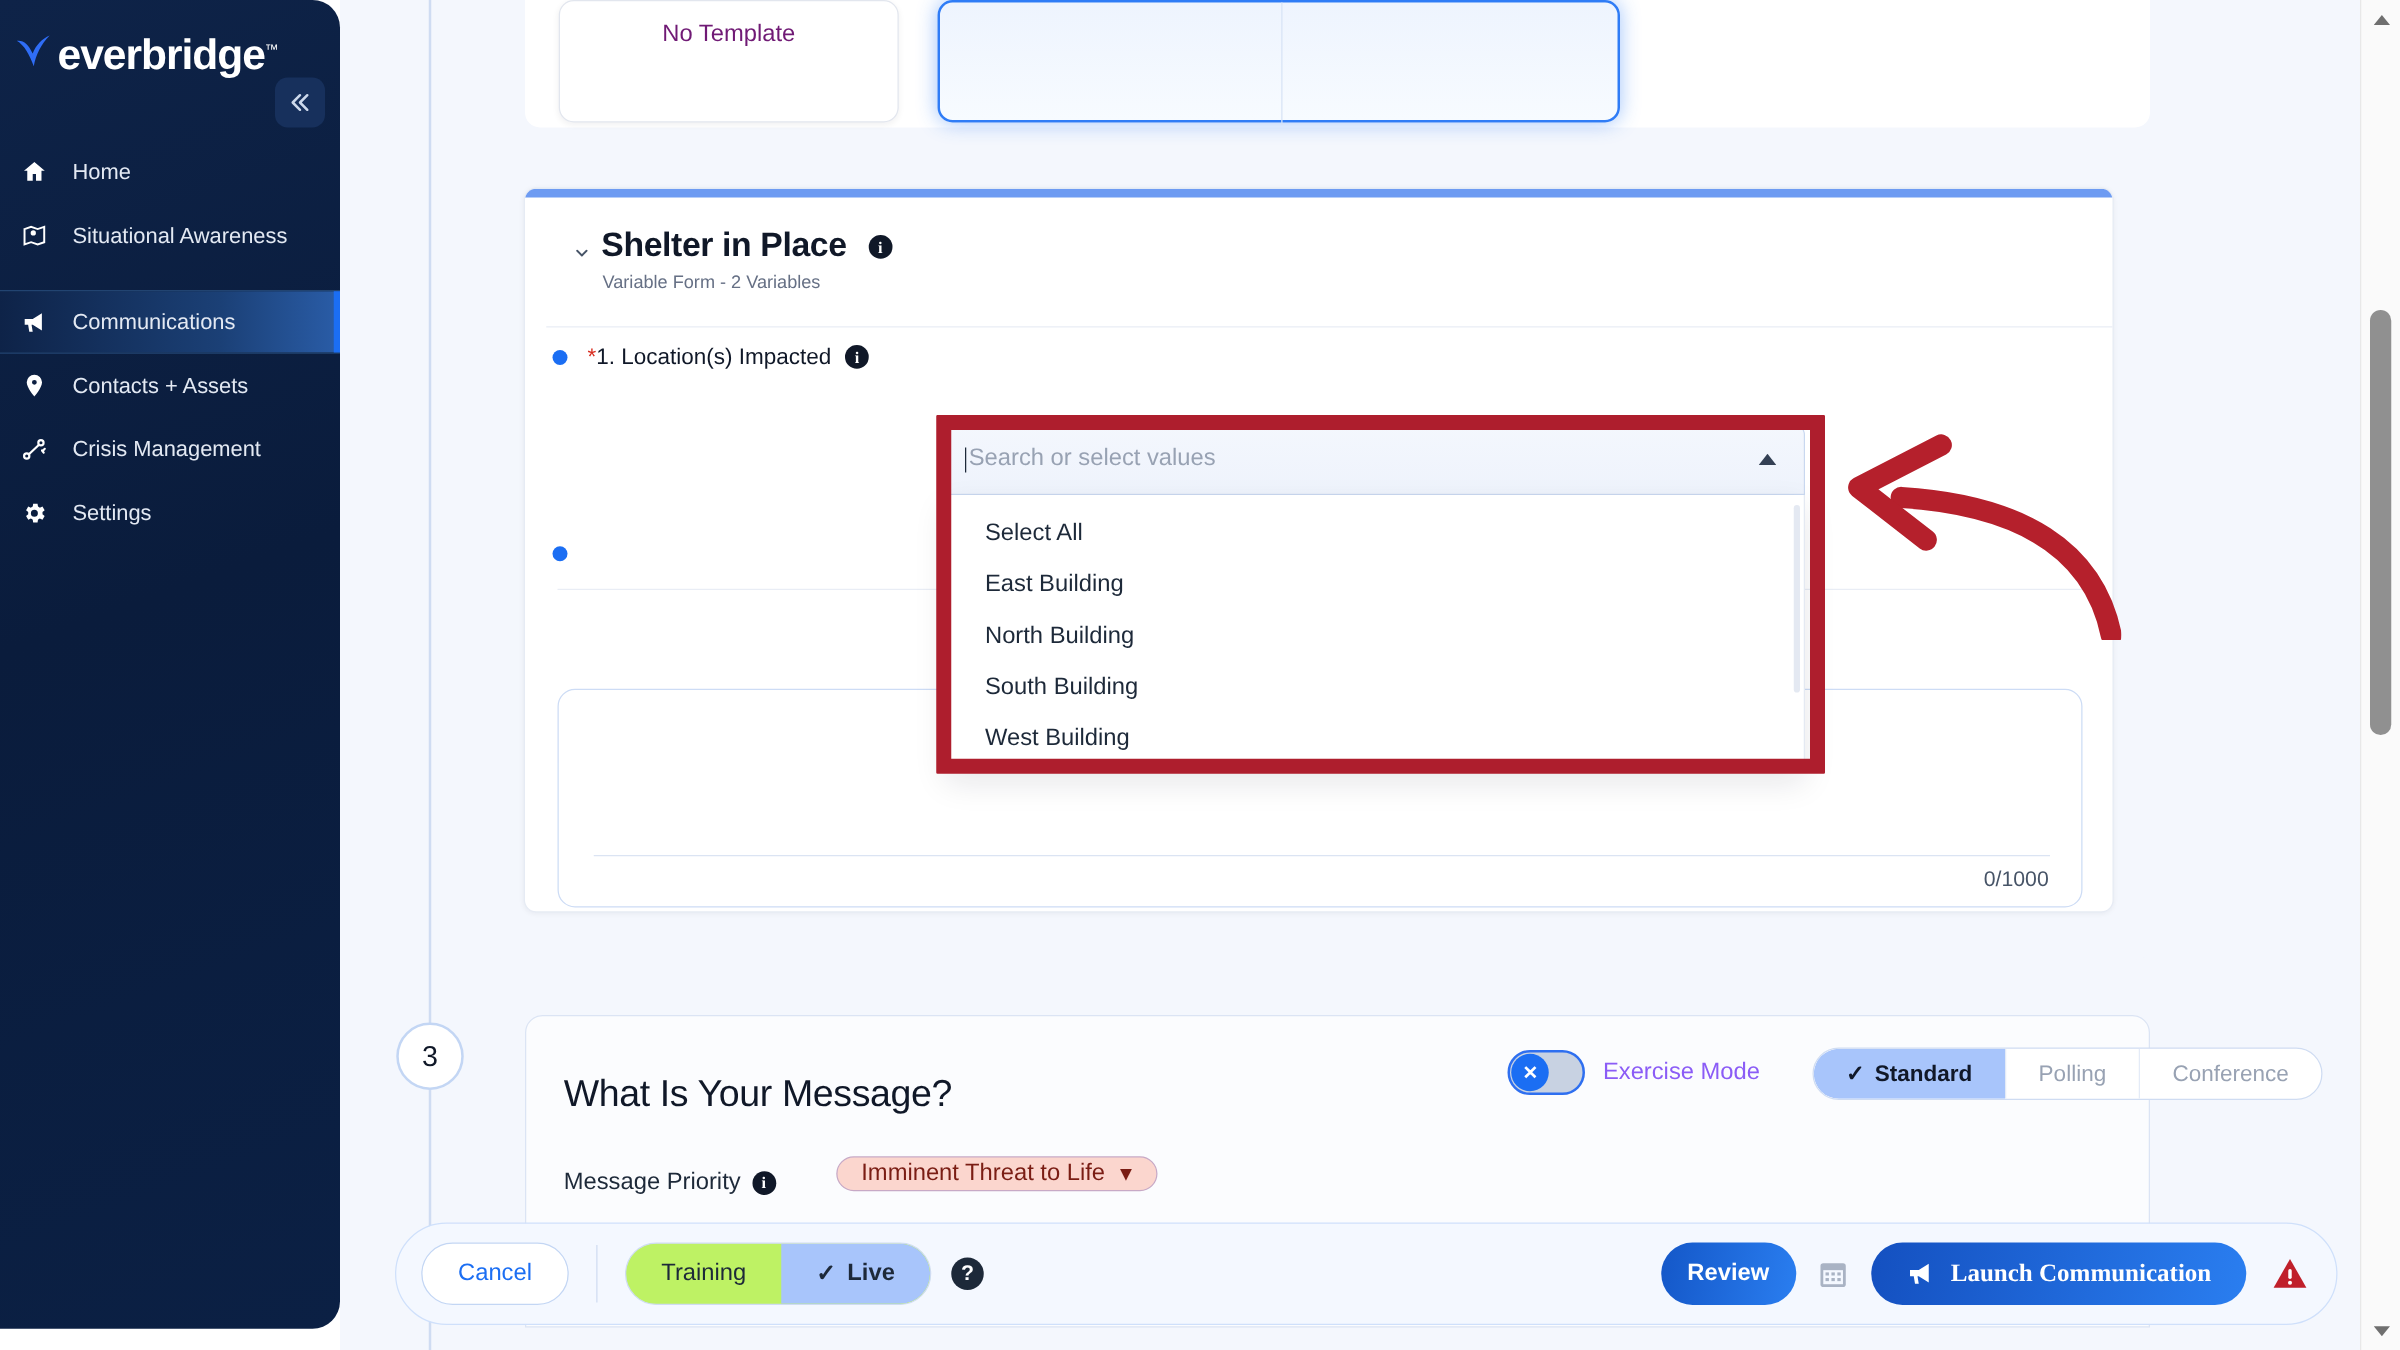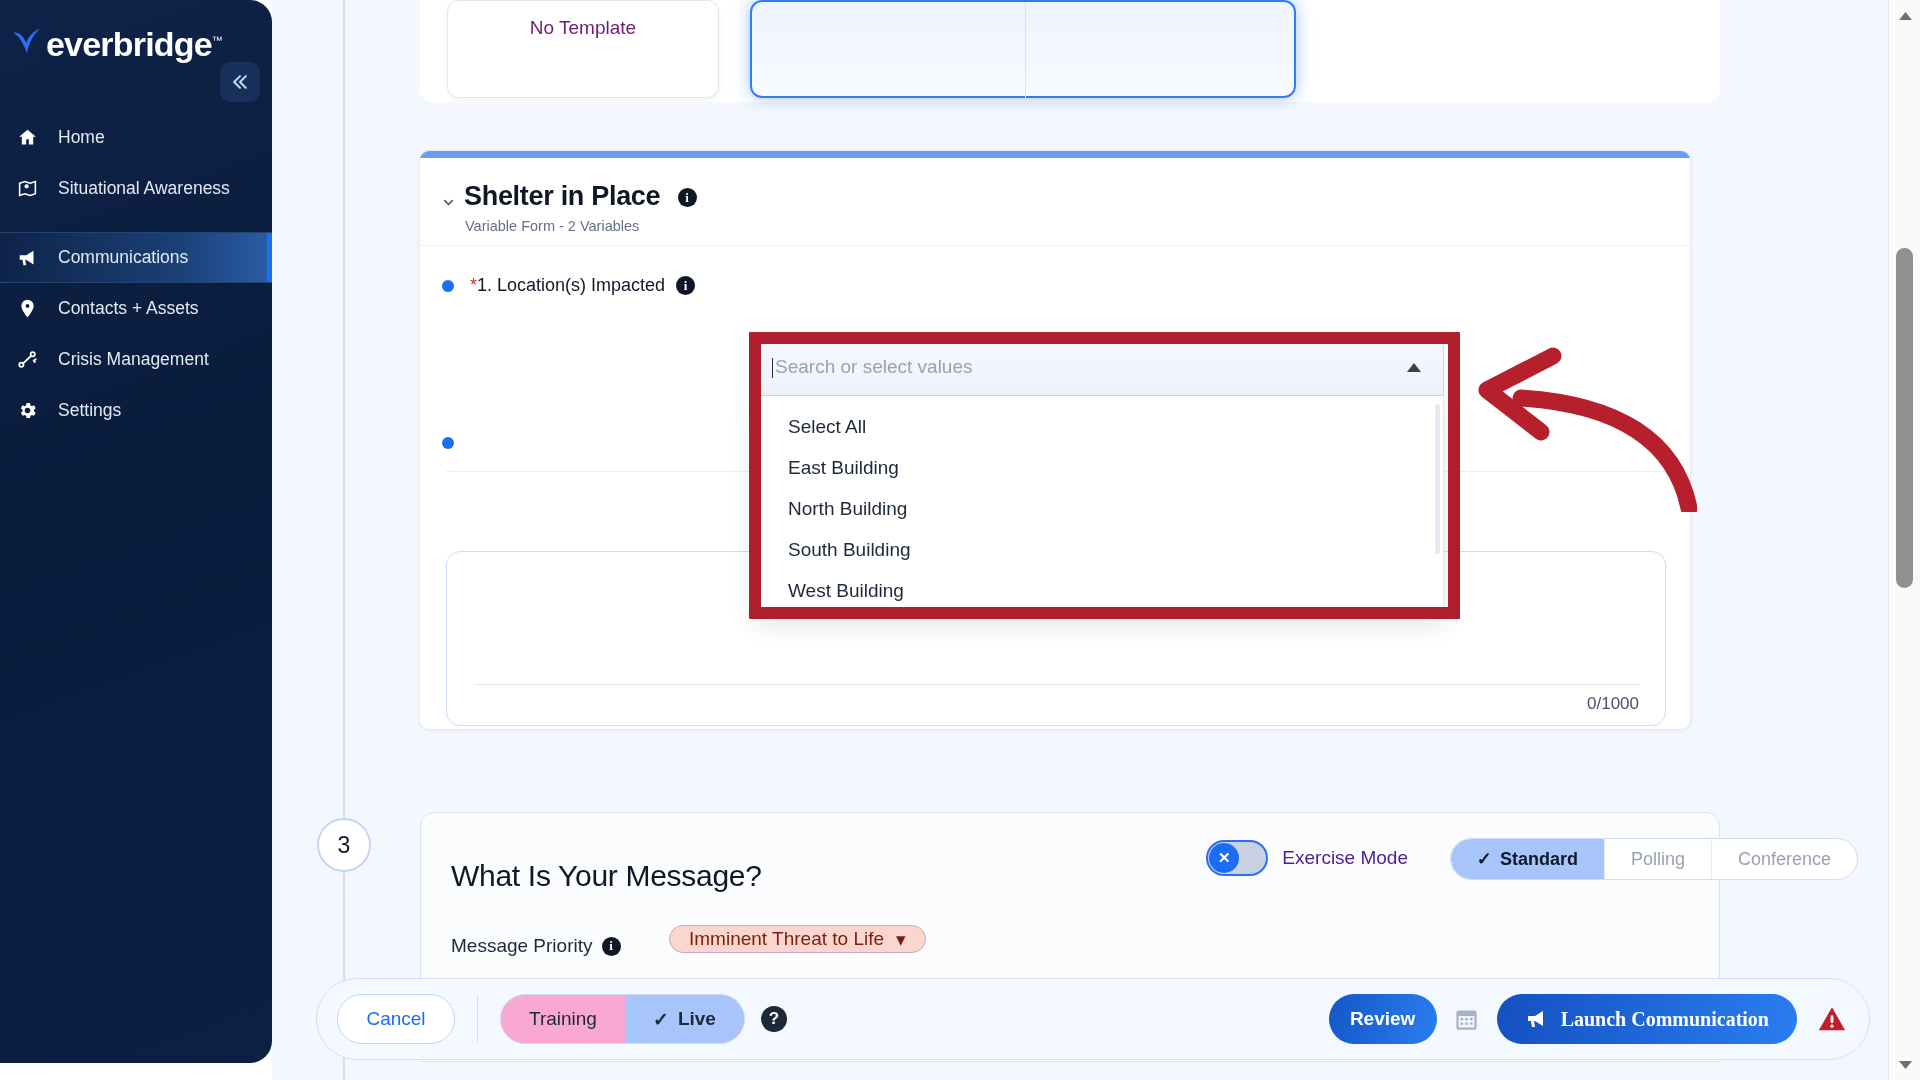--- a/index.html
+++ b/index.html
@@ -190,22 +190,22 @@
     overflow: hidden;
   }
   .form-card::before {
     content: "";
     position: absolute; left: 0; top: 0;
     width: 100%; height: 7px;
     background: #6d9bf2;
   }
   .form-head {
     position: absolute;
-    left: 0; top: 7px;
-    width: 100%; height: 88px;
+    left: 17px; top: 7px;
+    width: 100%; height: 104px;
     border-bottom: 1px solid #e9edf5;
   }
   .chevron-toggle {
     position: absolute; left: 21px; top: 37px;
     font-size: 15px; color: #475467; cursor: pointer;
   }
   .form-title {
     position: absolute; left: 44px; top: 23px;
     font-size: 27px; font-weight: 700; color: #101828;
     letter-spacing: -0.3px;
@@ -382,21 +382,21 @@
     position: relative;
     cursor: pointer;
   }
   .toggle .knob {
     position: absolute; left: 1px; top: 1px;
     width: 30px; height: 30px; border-radius: 50%;
     background: #1b6ef3;
     color: #fff; font-size: 15px; font-weight: 700;
     display: flex; align-items: center; justify-content: center;
   }
-  .exercise-label { font-size: 19px; color: #4c1d95; }
+  .exercise-label { font-size: 19px; color: #8b5cf6; }
 
   .mode-tabs {
     position: absolute; right: 30px; top: 838px;
     display: flex;
     height: 42px;
     border: 1px solid #cfdcf2;
     border-radius: 21px;
     background: #fff;
     overflow: hidden;
     z-index: 3;
@@ -436,21 +436,21 @@
     font-size: 19px; color: #1b6ef3;
     cursor: pointer;
   }
   .bar-sep {
     width: 1px; height: 46px; background: #cfdcf2;
     margin-left: 22px;
   }
   .env-tabs {
     margin-left: 22px;
     display: flex; height: 50px;
-    background: #f9a8d4;
+    background: #bef264;
     border: 1px solid #cfdcf2;
     border-radius: 25px;
     overflow: hidden;
   }
   .env-tab {
     display: flex; align-items: center; justify-content: center; gap: 9px;
     padding: 0 28px;
     font-size: 19px; color: #1d2939;
     cursor: pointer;
   }

